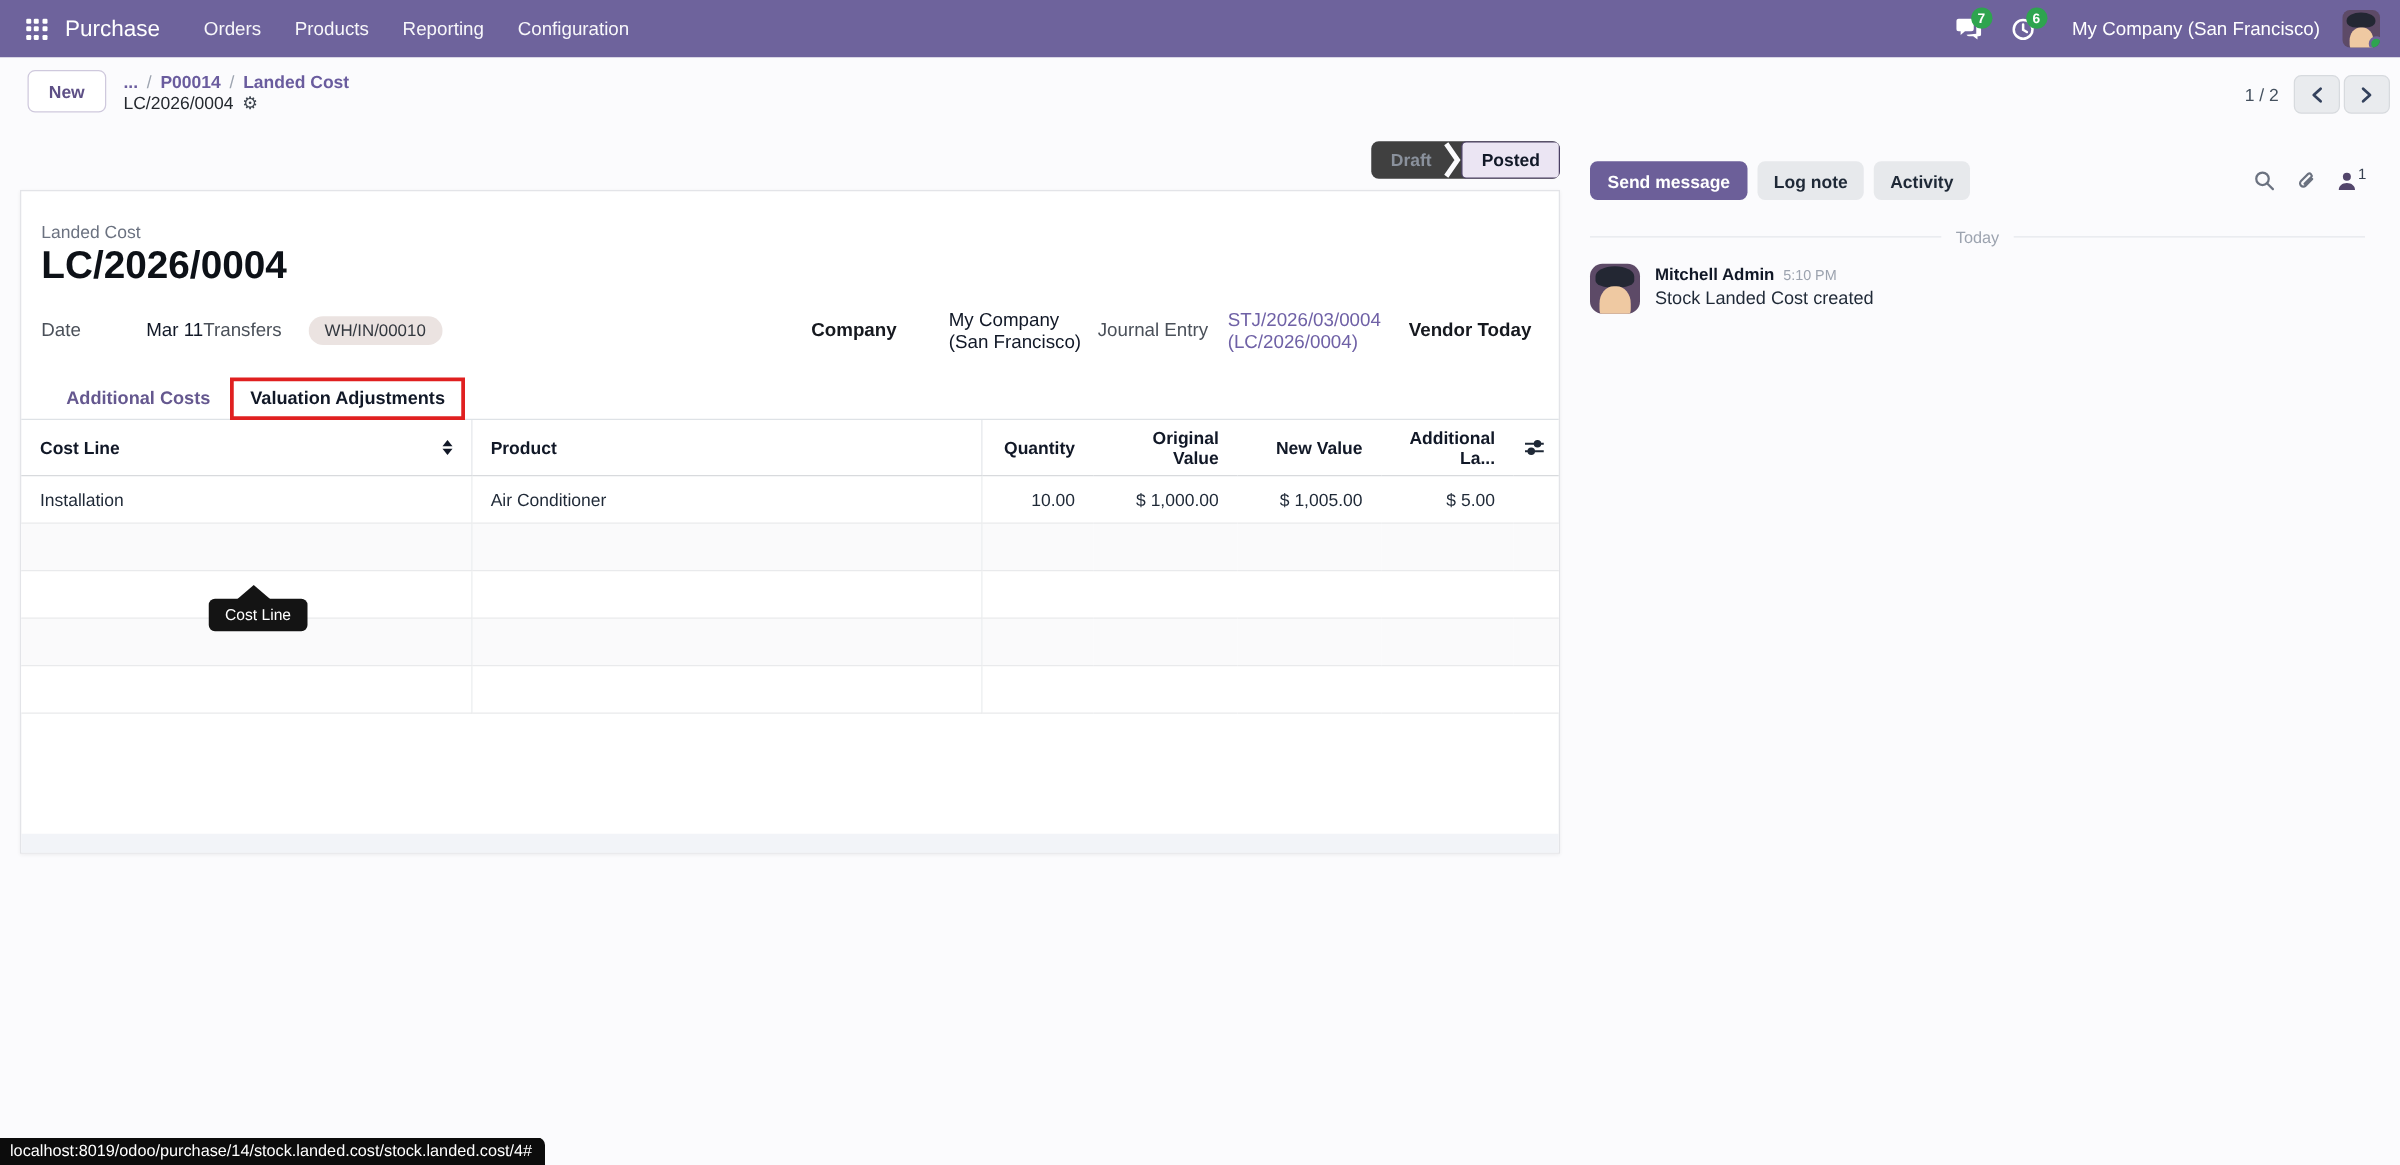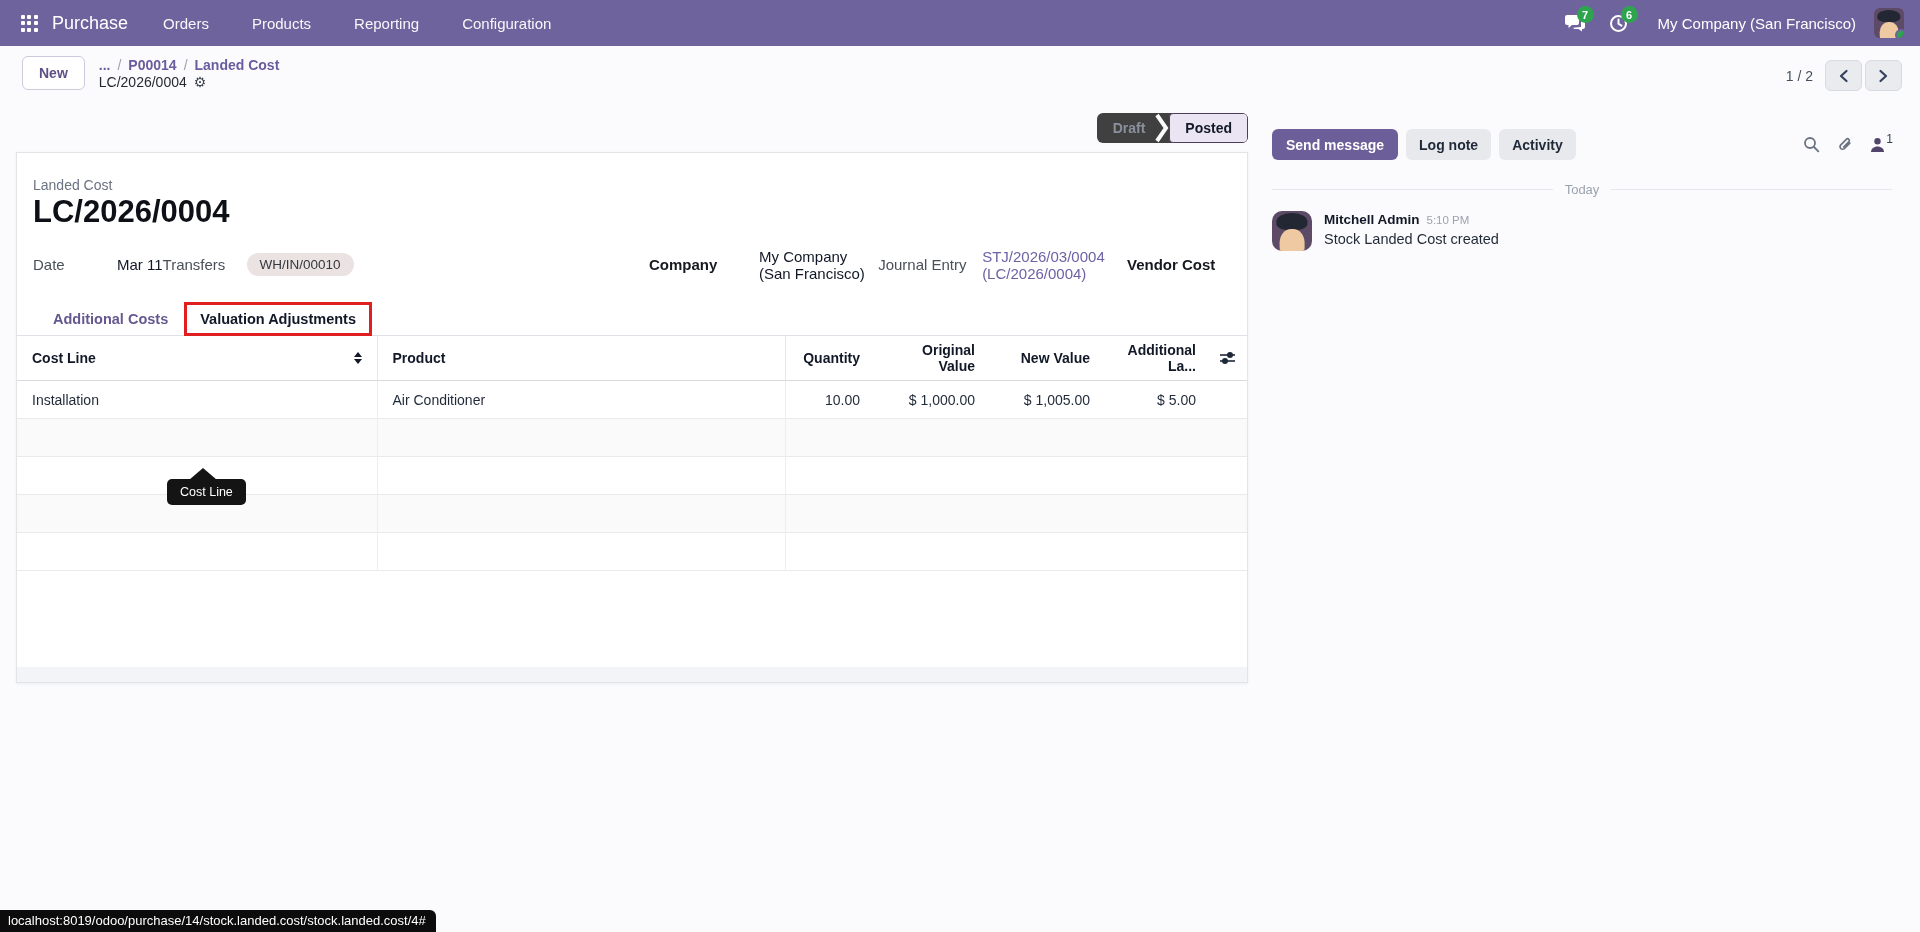--- a/index.html
+++ b/index.html
@@ -5,36 +5,36 @@
   * { margin:0; padding:0; box-sizing:border-box; }
   html,body { width:1920px; height:932px; overflow:hidden;
     font-family:"Liberation Sans","DejaVu Sans",sans-serif; background:#fbfbfd; color:#1f2937; }
 
   
   .navbar { height:46px; background:#6e639c; display:flex; align-items:center; padding:0 16px; color:#fff; }
   .apps-btn { width:26px; height:26px; display:flex; align-items:center; justify-content:center; cursor:pointer; margin-right:10px; }
   .grid-icon { display:grid; grid-template-columns:repeat(3,4px); grid-template-rows:repeat(3,4px); gap:2.5px; }
   .grid-icon span { background:#fff; border-radius:1px; }
   .app-name { font-size:18px; font-weight:400; margin-right:22px; cursor:pointer; }
-  .nav-menu { display:flex; align-items:center; gap:17px; }
+  .nav-menu { display:flex; align-items:center; gap:1px; }
   .nav-menu .menu-item { font-size:15px; padding:6px 13px; border-radius:4px; color:rgba(255,255,255,.95); cursor:pointer; }
   .navbar-right { margin-left:auto; display:flex; align-items:center; gap:10px; }
   .icon-badge-wrap { position:relative; width:34px; height:30px; display:flex; align-items:center; justify-content:center; cursor:pointer; }
   .badge { position:absolute; top:-2px; right:-2px; background:#2ea44f; color:#fff; font-size:11px; font-weight:700;
     min-width:17px; height:17px; border-radius:9px; display:flex; align-items:center; justify-content:center; padding:0 4px; }
   .company-name { font-size:15px; margin:0 8px 0 12px; cursor:pointer; }
   .avatar { position:relative; background:#5d4a67; border-radius:6px; overflow:hidden; cursor:pointer; }
   .avatar.sm { width:30px; height:30px; }
   .avatar.lg { width:40px; height:40px; border-radius:10px; }
   .avatar .face { position:absolute; left:50%; transform:translateX(-50%); bottom:-20%; width:62%; height:75%; background:#efc9a2; border-radius:46% 46% 40% 40%; }
   .avatar .hair { position:absolute; left:50%; transform:translateX(-50%); top:6%; width:78%; height:42%; background:#232733; border-radius:50% 50% 35% 35%; }
   .presence-dot { position:absolute; right:-3px; bottom:-3px; width:12px; height:12px; background:#2ea44f; border-radius:50%; border:2px solid #6e639c; }
 
   
-  .control-panel { background:#fbfbfd; display:flex; align-items:flex-start; padding:10px 18px 6px 22px; }
+  .control-panel { background:#fbfbfd; display:flex; align-items:flex-start; padding:10px 8px 6px 22px; }
   .btn-new { background:#fff; border:1px solid #cfc9dd; border-radius:6px; color:#5e5086; font-weight:700; font-size:14px;
     padding:8px 16px; cursor:pointer; margin-right:14px; }
   .breadcrumb-block { display:flex; flex-direction:column; gap:1px; padding-top:1px; }
   .breadcrumb-line { display:flex; align-items:center; gap:7px; font-size:14px; }
   .crumb-link { color:#6a5c9e; font-weight:600; cursor:pointer; text-decoration:none; }
   .crumb-sep { color:#9ca3af; }
   .crumb-current { color:#25292f; font-size:14px; display:flex; align-items:center; gap:7px; }
   .gear { font-size:14px; color:#3f4650; cursor:pointer; line-height:1; }
   .cp-right { margin-left:auto; display:flex; align-items:center; gap:12px; padding-top:4px; }
   .pager-value { font-size:14px; color:#44505e; }
@@ -245,21 +245,21 @@
         <div class="field-col right">
           <div class="field-row">
             <span class="field-label strong">Company</span>
             <span class="field-value" style="margin-left:6px;">My Company (San Francisco)</span>
           </div>
           <div class="field-row">
             <span class="field-label">Journal Entry</span>
             <span class="field-link">STJ/2026/03/0004 (LC/2026/0004)</span>
           </div>
           <div class="field-row">
-            <span class="field-label strong">Vendor Cost</span>
+            <span class="field-label strong">Vendor Today</span>
             <span class="field-value"></span>
           </div>
         </div>
       </div>
 
       <div class="notebook-tabs">
         <div class="tab inactive">Additional Costs</div>
         <div class="tab active">Valuation Adjustments</div>
       </div>
 

